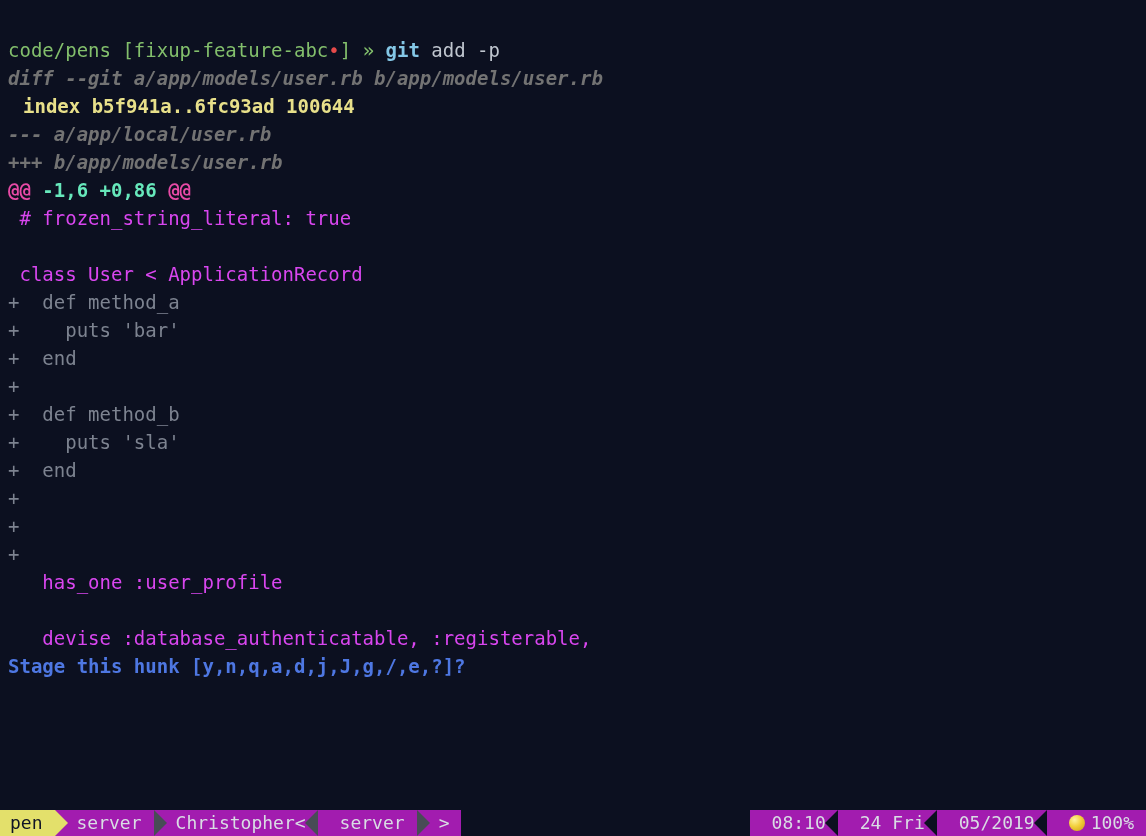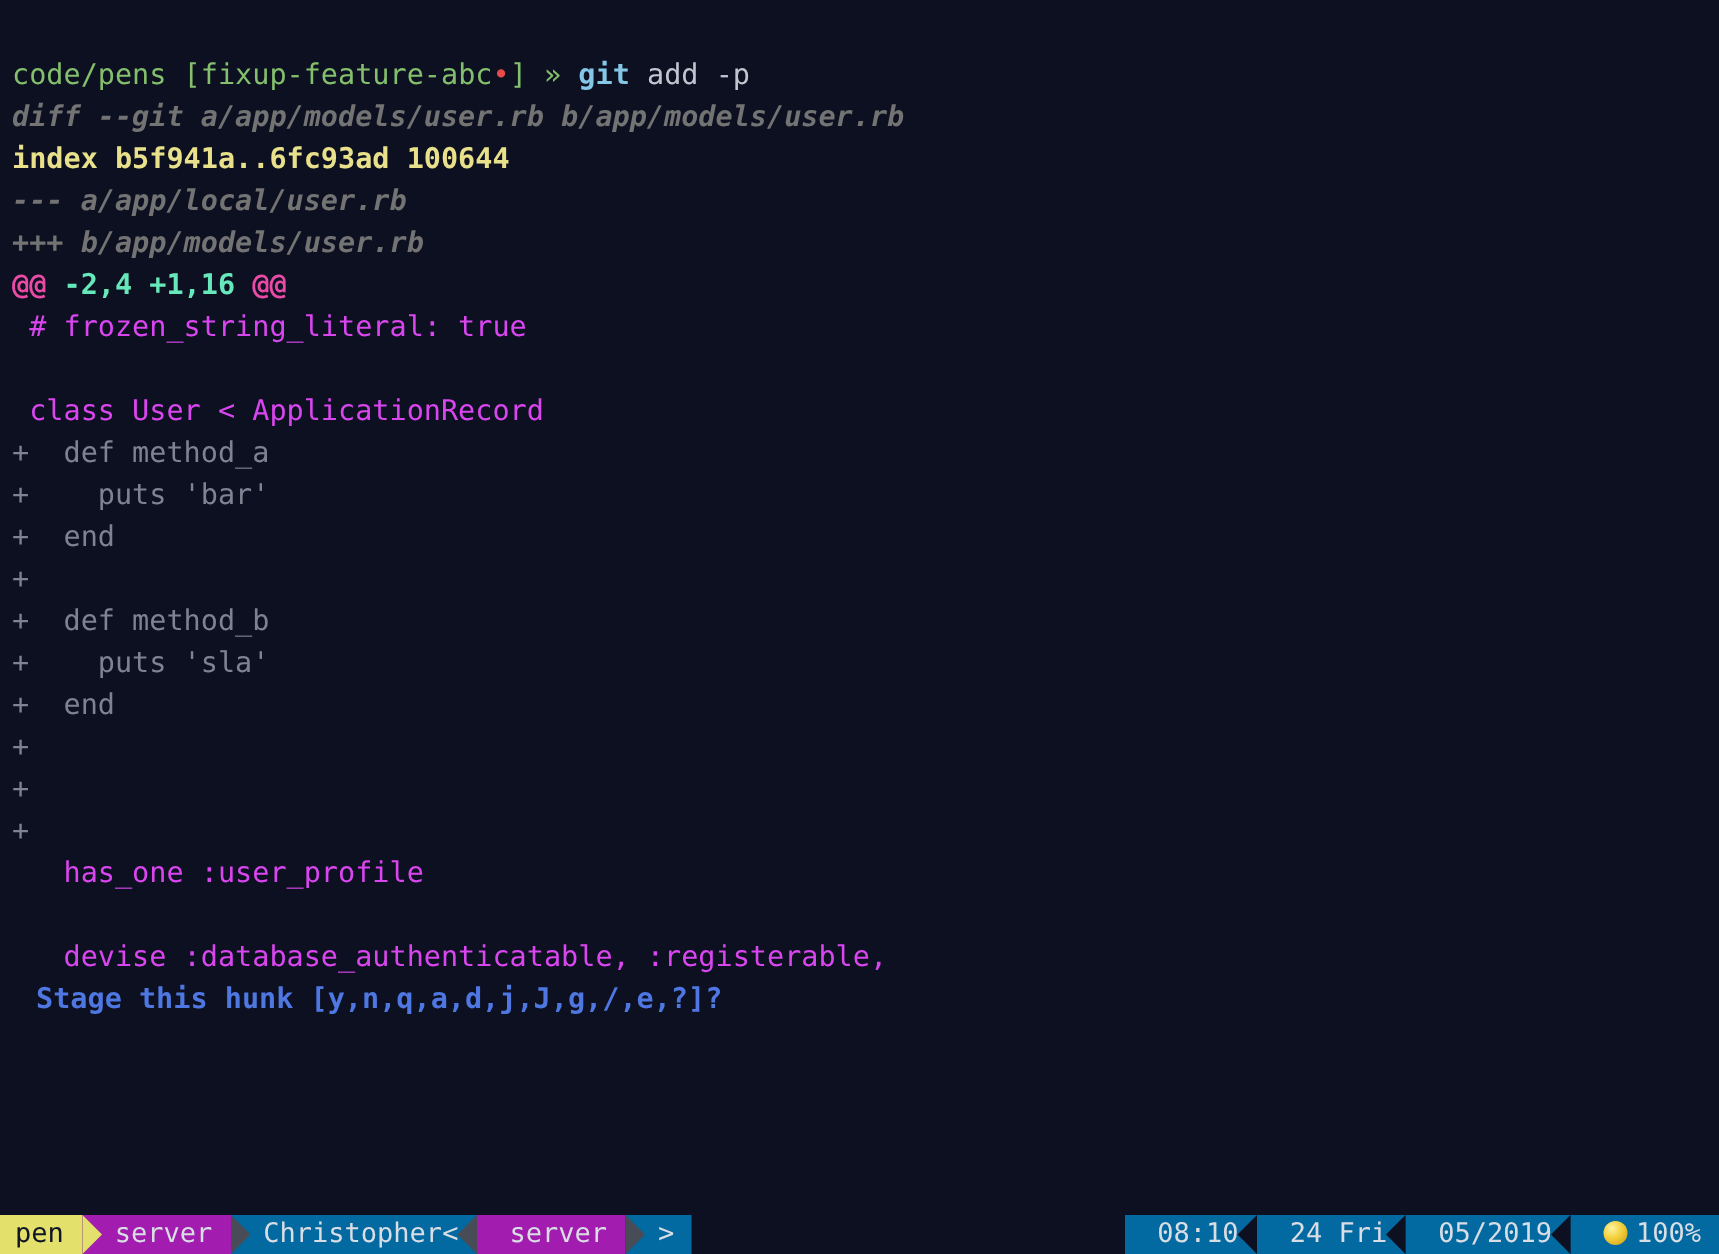--- a/index.html
+++ b/index.html
@@ -17,26 +17,26 @@
     padding: 8px 8px 0 8px;
     white-space: pre;
   }
   .prompt-path   { color: #83bf6c; }
   .prompt-branch { color: #83bf6c; }
   .prompt-arrow  { color: #83bf6c; }
   .cmd-git       { color: #84c7e6; font-weight: bold; }
   .cmd-args      { color: #c0c6cf; }
 
   .diff-header   { color: #737373; font-weight: bold; font-style: italic; }
-  .diff-header-nn{ color: #e8e08a; font-weight: bold; }
+  .diff-header-nn{ color: #e8e08a; font-weight: bold; margin-left: 15px; }
   .hunk-at       { color: #e84aa6; font-weight: bold; }
   .hunk-range    { color: #67e8bb; font-weight: bold; }
   .ctx           { color: #d946ef; }
   .plus          { color: #7d8390; }
-  .stage-prompt  { color: #4e77e2; font-weight: bold; margin-left: 16px; }
+  .stage-prompt  { color: #4e77e2; font-weight: bold; }
   .red-dot       { color: #e64a4a; }
 
   
   .statusbar {
     position: absolute;
     left: 0;
     bottom: 0;
     width: 1146px;
     height: 26px;
     font-size: 18px;
@@ -64,21 +64,21 @@
     position: absolute;
     left: -13px;
     top: 0;
     width: 0; height: 0;
     border-top: 13px solid transparent;
     border-bottom: 13px solid transparent;
     z-index: 2;
   }
   .bg-yellow { background:#e3e06b; color:#101426; }
   .bg-grey   { background:#a21caf; color:#d9dde4; }
-  .bg-dark   { background:#0369a1; color:#d9dde4; }
+  .bg-dark   { background:#a21caf; color:#d9dde4; }
 
   .ar-yellow-r { border-left:13px solid #e3e06b; }
   .ar-grey-r   { border-left:13px solid #484c56; }
   .ar-grey-l   { border-right:13px solid #484c56; }
   .ar-yellow-l { border-right:13px solid #e3e06b; }
   .ar-dark-l   { border-right:13px solid #0c1020; }
 
   .spacer { flex: 1; background:#0c1020; }
 
   .coin {
@@ -92,21 +92,21 @@
 </style>
 </head>
 <body>
 
 <div class="terminal">
 <span class="prompt-path">code/pens</span><span class="prompt-branch"> [<span>fixup-feature-abc</span><span class="red-dot">•</span>] </span><span class="prompt-arrow">»</span> <span class="cmd-git">git</span><span class="cmd-args"> add -p</span>
 <span class="diff-header">diff --git a/app/models/user.rb b/app/models/user.rb</span>
 <span class="diff-header-nn">index b5f941a..6fc93ad 100644</span>
 <span class="diff-header">--- a/app/local/user.rb</span>
 <span class="diff-header">+++ b/app/models/user.rb</span>
-<span><span class="hunk-at">@@</span><span class="hunk-range"> -2,4 +1,16 </span><span class="hunk-at">@@</span></span>
+<span><span class="hunk-at">@@</span><span class="hunk-range"> -1,6 +0,86 </span><span class="hunk-at">@@</span></span>
 <span class="ctx"> # frozen_string_literal: true</span>
 <span class="ctx"></span>
 <span class="ctx"> class User &lt; ApplicationRecord</span>
 <span class="plus">+  def method_a</span>
 <span class="plus">+    puts 'bar'</span>
 <span class="plus">+  end</span>
 <span class="plus">+</span>
 <span class="plus">+  def method_b</span>
 <span class="plus">+    puts 'sla'</span>
 <span class="plus">+  end</span>

